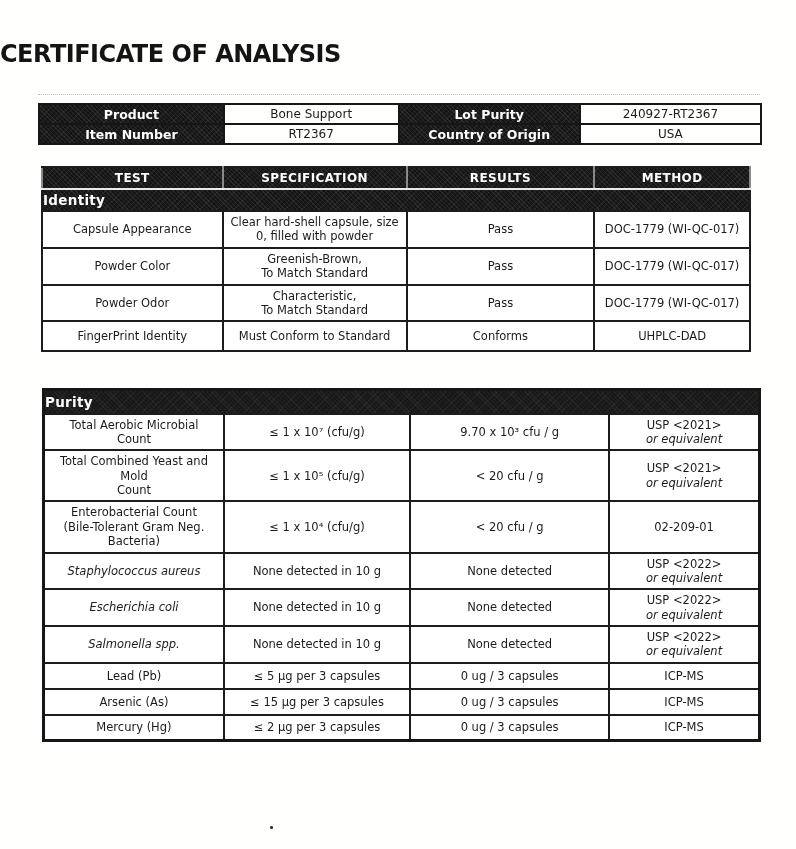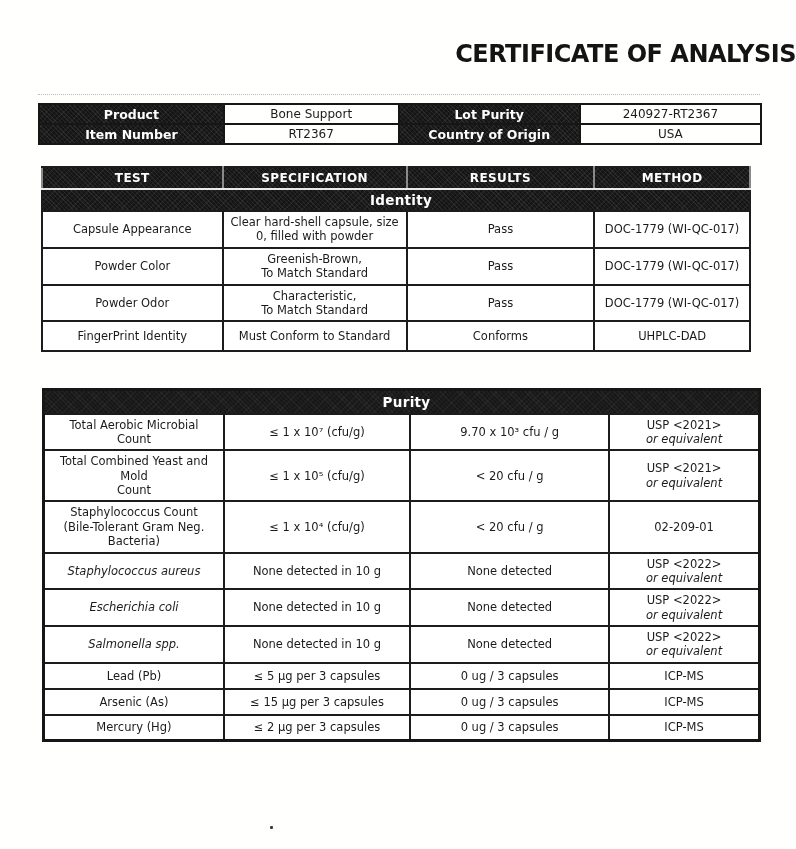--- a/index.html
+++ b/index.html
@@ -13,21 +13,21 @@
     position: relative;
     width: 796px;
     height: 849px;
     background: #fffffe;
     overflow: hidden;
   }
   
   .title {
     position: absolute;
     top: 40px; left: 0; right: 0;
-    text-align: right;
+    text-align: left;
     font-size: 24px;
     font-weight: bold;
     letter-spacing: -0.5px;
     color: #141414;
   }
   
   .scan-line {
     position: absolute;
     top: 94px; left: 38px; width: 722px; height: 0;
     border-top: 1px dotted #bdbdbd;
@@ -84,22 +84,21 @@
     font-weight: bold;
     letter-spacing: 0.4px;
     border-left-color: #8a8a8a;
     border-right-color: #8a8a8a;
     border-bottom: 2px solid #e9e9e9;
   }
   .test-table .band td {
     height: 22px;
     font-size: 13.5px;
     font-weight: bold;
-    text-align: center;
-    padding-left: 10px;
+    text-align: left;
     letter-spacing: 0.3px;
   }
   .test-table tbody td {
     font-size: 11.5px;
     text-align: center;
     padding: 3px 6px;
     white-space: pre-line;
     line-height: 1.25;
   }
   .test-table td.italic-test { font-style: italic; }
@@ -234,21 +233,21 @@
           <td><div>USP &lt;2021&gt;</div><div class="note">or equivalent</div></td>
         </tr>
         <tr>
           <td>Total Combined Yeast and Mold
 Count</td>
           <td>≤ 1 x 10⁵ (cfu/g)</td>
           <td>&lt; 20 cfu / g</td>
           <td><div>USP &lt;2021&gt;</div><div class="note">or equivalent</div></td>
         </tr>
         <tr>
-          <td>Staphylococcus Count
+          <td>Enterobacterial Count
 (Bile-Tolerant Gram Neg. Bacteria)</td>
           <td>≤ 1 x 10⁴ (cfu/g)</td>
           <td>&lt; 20 cfu / g</td>
           <td><div>02-209-01</div></td>
         </tr>
         <tr>
           <td class="italic-test">Staphylococcus aureus</td>
           <td>None detected in 10 g</td>
           <td>None detected</td>
           <td><div>USP &lt;2022&gt;</div><div class="note">or equivalent</div></td>

